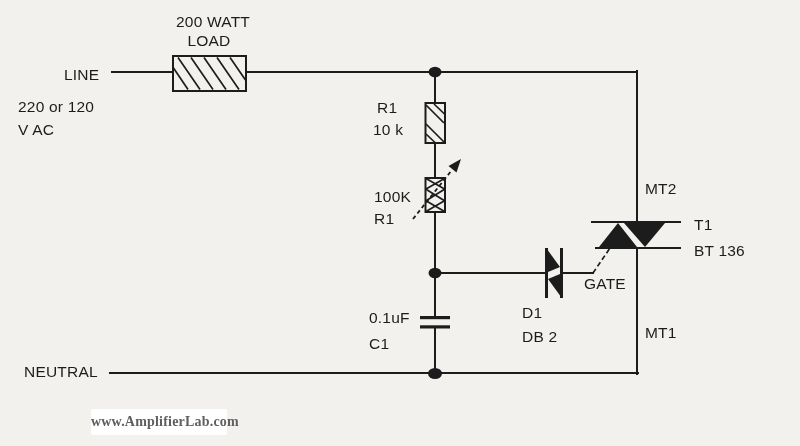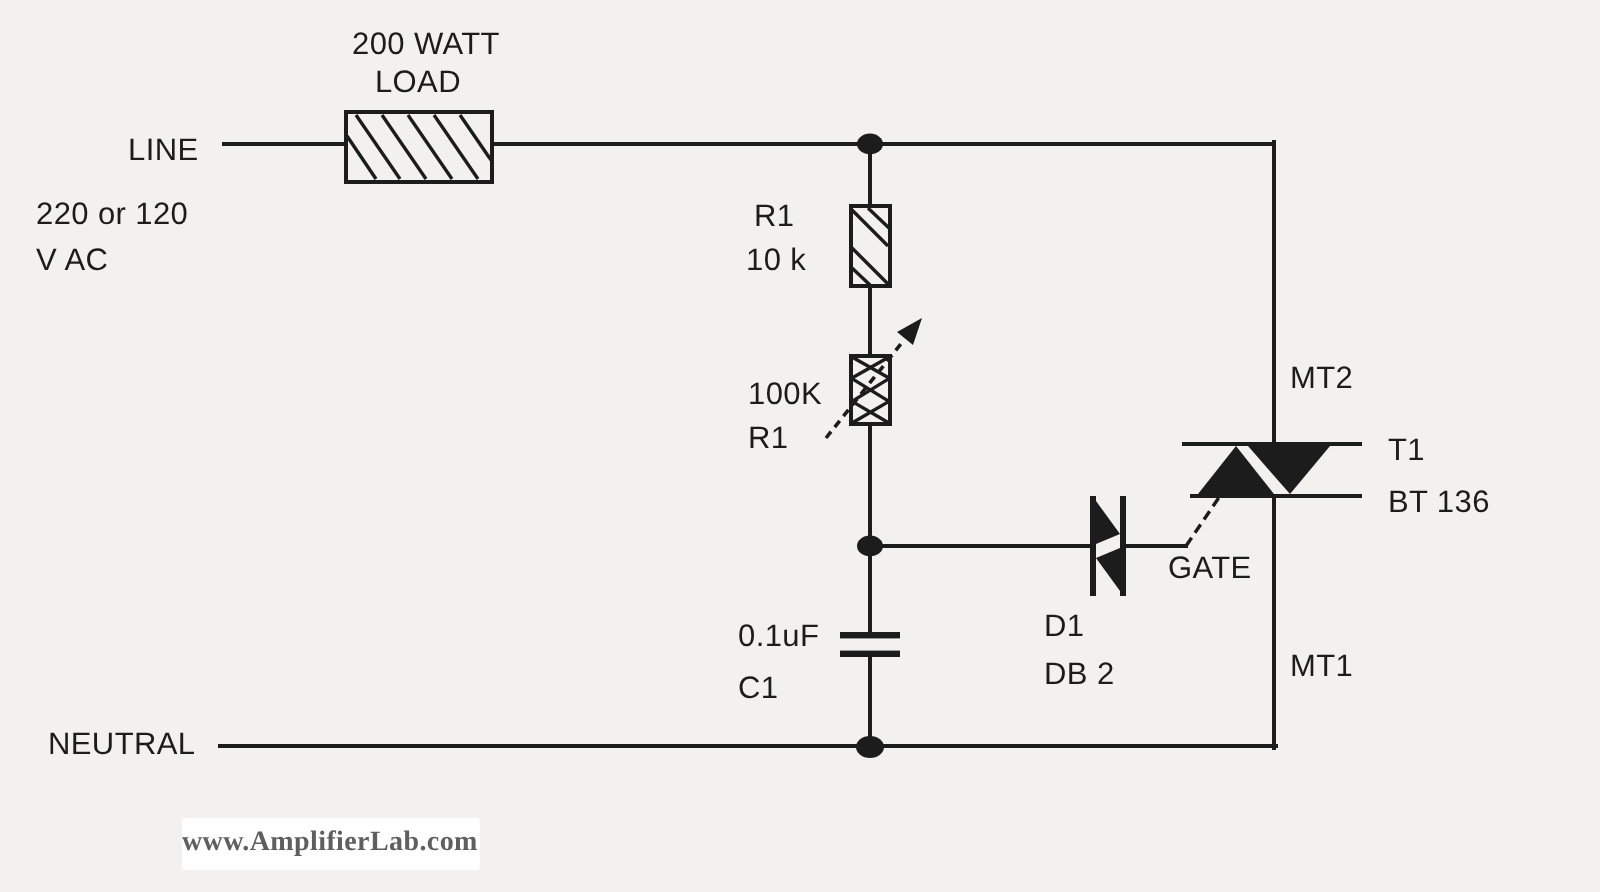--- a/index.html
+++ b/index.html
@@ -26,21 +26,21 @@
   .dashed{stroke:var(--line);stroke-width:1.7;fill:none;stroke-dasharray:5 3;}
   .arrowline{stroke:var(--line);stroke-width:1.8;fill:none;stroke-dasharray:4 3;}
   text.lbl{
     fill:var(--text);
     font-family:"Liberation Sans", sans-serif;
     font-size:15.5px;
     letter-spacing:0.2px;
   }
   .watermark{
     position:absolute;
-    left:91px;top:409px;width:149px;height:26px;
+    left:91px;top:409px;width:136px;height:26px;
     background:var(--watermark-bg);
     color:var(--watermark-text);
     font-family:"Liberation Serif", serif;
     font-size:14px;font-weight:700;
     line-height:26px;text-align:left;
     letter-spacing:0.2px;
     border-radius:2px;
   }
 </style>
 </head>

